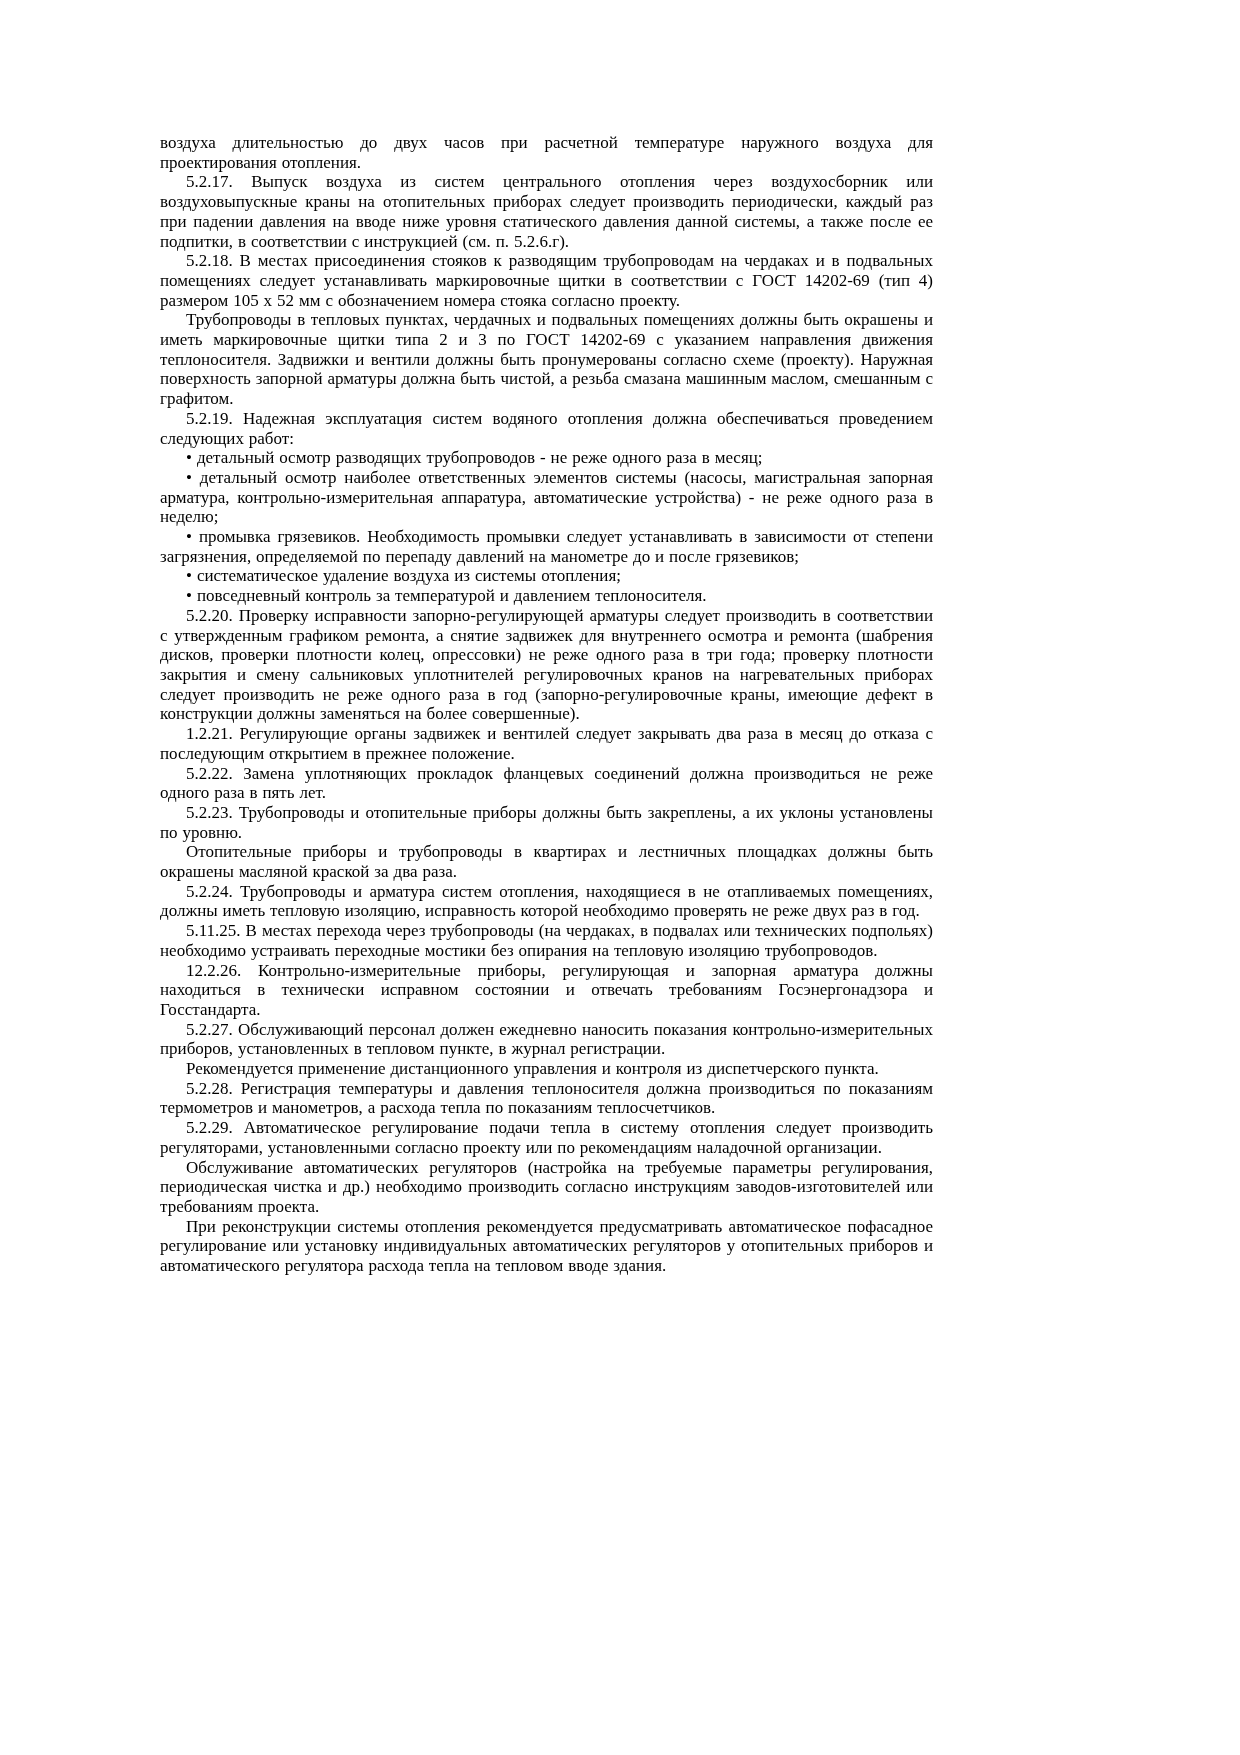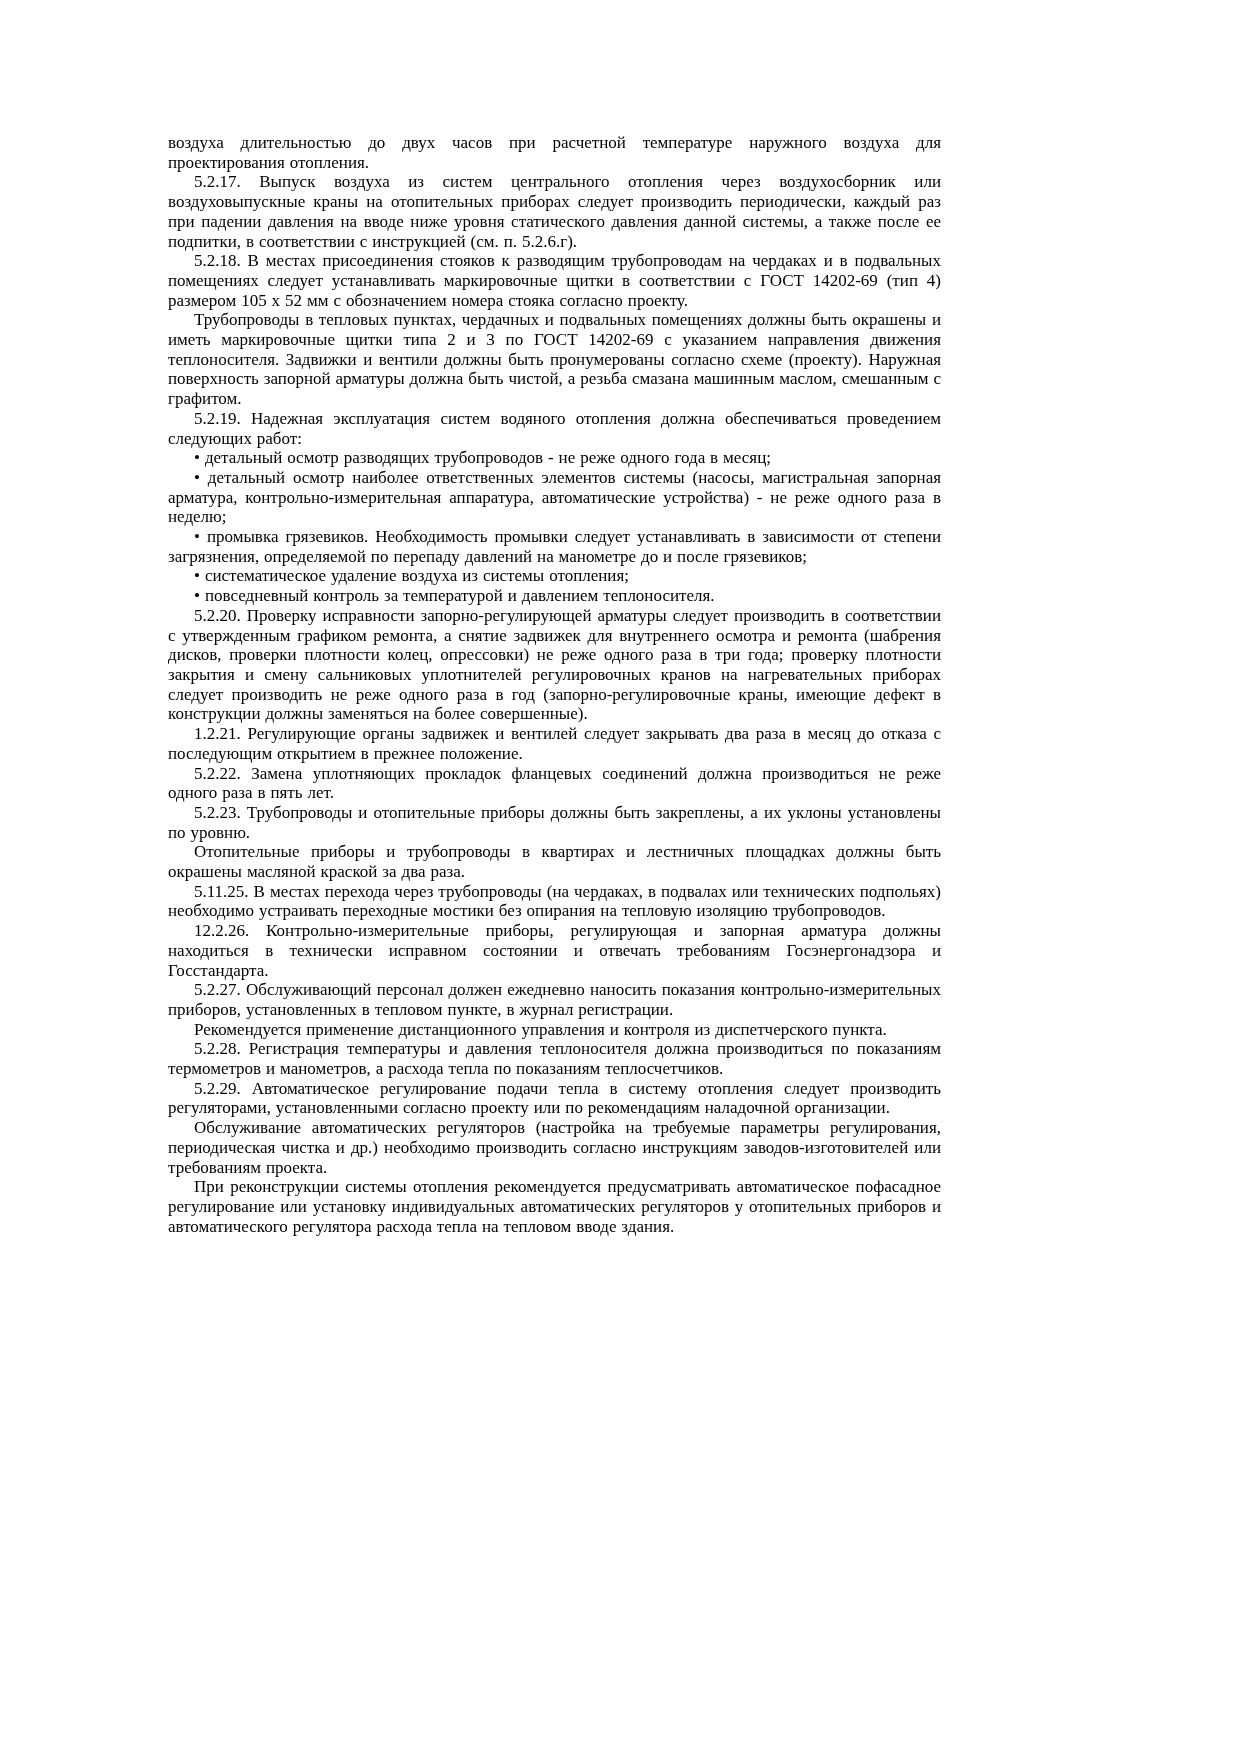--- a/index.html
+++ b/index.html
@@ -11,21 +11,21 @@
       position: relative;
       width: 1240px;
       height: 1755px;
       background: #ffffff;
       color: #000000;
       font-family: "Liberation Serif", "DejaVu Serif", serif;
       overflow: hidden;
     }
     .content {
       position: absolute;
-      left: 168px;
+      left: 160px;
       top: 133px;
       width: 773px;
     }
     .content p {
       margin: 0;
       padding: 0;
       text-align: justify;
       font-size: 17px;
       line-height: 19.7px;
       text-indent: 26px;
@@ -38,30 +38,31 @@
 </head>
 <body>
 
 <div class="page">
   <div class="content">
     <p class="noindent">воздуха длительностью до двух часов при расчетной температуре наружного воздуха для проектирования отопления.</p>
     <p>5.2.17. Выпуск воздуха из систем центрального отопления через воздухосборник или воздуховыпускные краны на отопительных приборах следует производить периодически, каждый раз при падении давления на вводе ниже уровня статического давления данной системы, а также после ее подпитки, в соответствии с инструкцией (см. п. 5.2.6.г).</p>
     <p>5.2.18. В местах присоединения стояков к разводящим трубопроводам на чердаках и в подвальных помещениях следует устанавливать маркировочные щитки в соответствии с ГОСТ 14202-69 (тип 4) размером 105 х 52 мм с обозначением номера стояка согласно проекту.</p>
     <p>Трубопроводы в тепловых пунктах, чердачных и подвальных помещениях должны быть окрашены и иметь маркировочные щитки типа 2 и 3 по ГОСТ 14202-69 с указанием направления движения теплоносителя. Задвижки и вентили должны быть пронумерованы согласно схеме (проекту). Наружная поверхность запорной арматуры должна быть чистой, а резьба смазана машинным маслом, смешанным с графитом.</p>
     <p>5.2.19. Надежная эксплуатация систем водяного отопления должна обеспечиваться проведением следующих работ:</p>
-    <p>• детальный осмотр разводящих трубопроводов - не реже одного года в месяц;</p>
+    <p>• детальный осмотр разводящих трубопроводов - не реже одного раза в месяц;</p>
     <p>• детальный осмотр наиболее ответственных элементов системы (насосы, магистральная запорная арматура, контрольно-измерительная аппаратура, автоматические устройства) - не реже одного раза в неделю;</p>
     <p>• промывка грязевиков. Необходимость промывки следует устанавливать в зависимости от степени загрязнения, определяемой по перепаду давлений на манометре до и после грязевиков;</p>
     <p>• систематическое удаление воздуха из системы отопления;</p>
     <p>• повседневный контроль за температурой и давлением теплоносителя.</p>
     <p>5.2.20. Проверку исправности запорно-регулирующей арматуры следует производить в соответствии с утвержденным графиком ремонта, а снятие задвижек для внутреннего осмотра и ремонта (шабрения дисков, проверки плотности колец, опрессовки) не реже одного раза в три года; проверку плотности закрытия и смену сальниковых уплотнителей регулировочных кранов на нагревательных приборах следует производить не реже одного раза в год (запорно-регулировочные краны, имеющие дефект в конструкции должны заменяться на более совершенные).</p>
     <p>1.2.21. Регулирующие органы задвижек и вентилей следует закрывать два раза в месяц до отказа с последующим открытием в прежнее положение.</p>
     <p>5.2.22. Замена уплотняющих прокладок фланцевых соединений должна производиться не реже одного раза в пять лет.</p>
     <p>5.2.23. Трубопроводы и отопительные приборы должны быть закреплены, а их уклоны установлены по уровню.</p>
     <p>Отопительные приборы и трубопроводы в квартирах и лестничных площадках должны быть окрашены масляной краской за два раза.</p>
+    <p>5.2.24. Трубопроводы и арматура систем отопления, находящиеся в не отапливаемых помещениях, должны иметь тепловую изоляцию, исправность которой необходимо проверять не реже двух раз в год.</p>
     <p>5.11.25. В местах перехода через трубопроводы (на чердаках, в подвалах или технических подпольях) необходимо устраивать переходные мостики без опирания на тепловую изоляцию трубопроводов.</p>
     <p>12.2.26. Контрольно-измерительные приборы, регулирующая и запорная арматура должны находиться в технически исправном состоянии и отвечать требованиям Госэнергонадзора и Госстандарта.</p>
     <p>5.2.27. Обслуживающий персонал должен ежедневно наносить показания контрольно-измерительных приборов, установленных в тепловом пункте, в журнал регистрации.</p>
     <p>Рекомендуется применение дистанционного управления и контроля из диспетчерского пункта.</p>
     <p>5.2.28. Регистрация температуры и давления теплоносителя должна производиться по показаниям термометров и манометров, а расхода тепла по показаниям теплосчетчиков.</p>
     <p>5.2.29. Автоматическое регулирование подачи тепла в систему отопления следует производить регуляторами, установленными согласно проекту или по рекомендациям наладочной организации.</p>
     <p>Обслуживание автоматических регуляторов (настройка на требуемые параметры регулирования, периодическая чистка и др.) необходимо производить согласно инструкциям заводов-изготовителей или требованиям проекта.</p>
     <p>При реконструкции системы отопления рекомендуется предусматривать автоматическое пофасадное регулирование или установку индивидуальных автоматических регуляторов у отопительных приборов и автоматического регулятора расхода тепла на тепловом вводе здания.</p>
   </div>
 </div>

